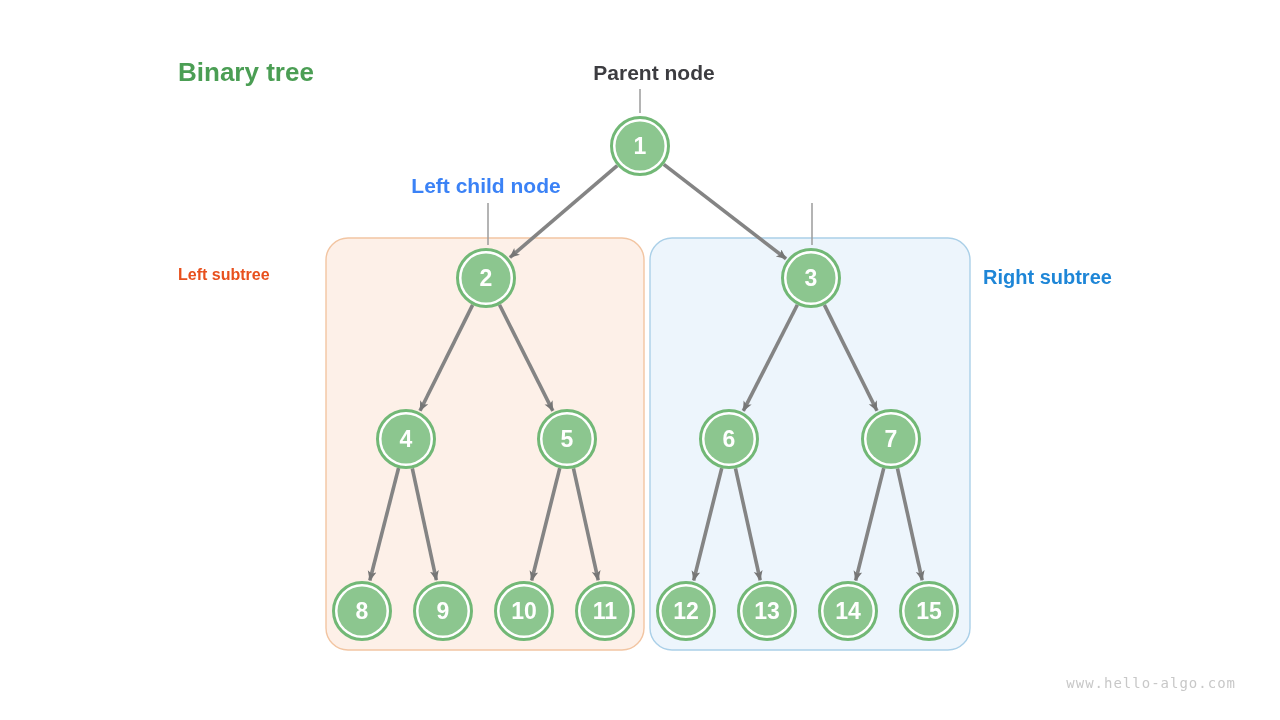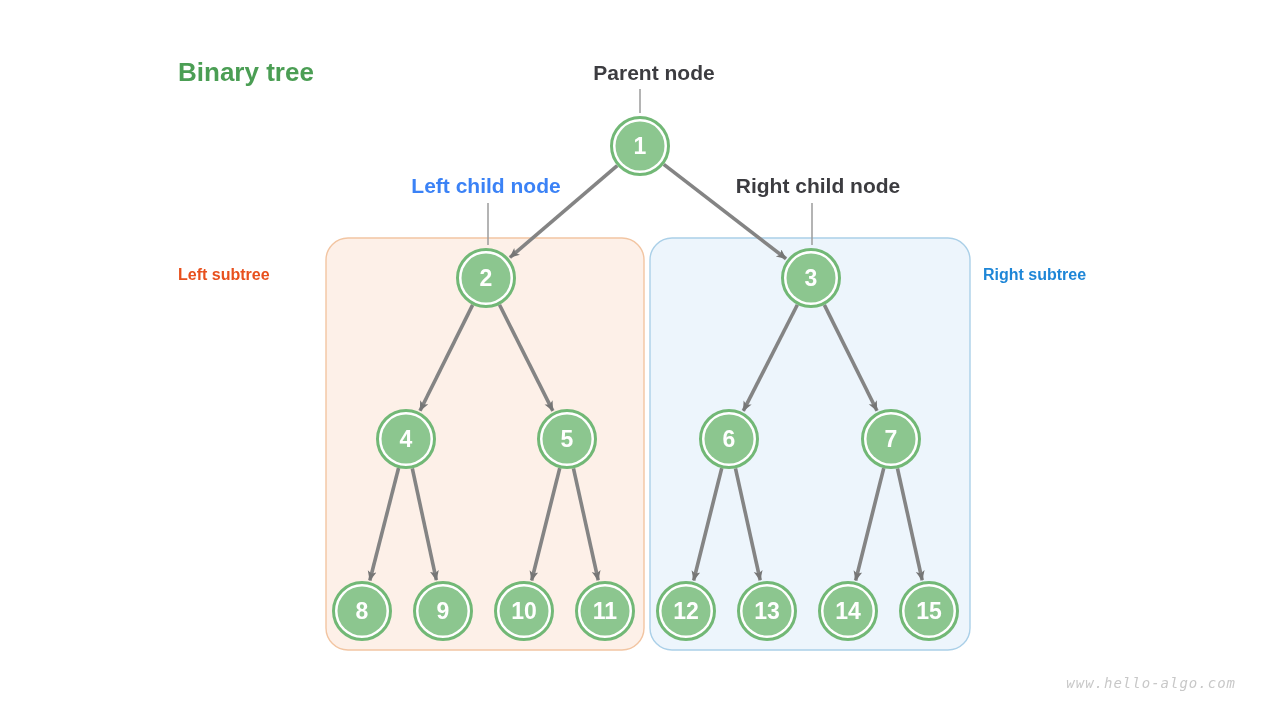--- a/index.html
+++ b/index.html
@@ -24,21 +24,21 @@
     position: absolute;
     font-weight: bold;
     white-space: nowrap;
     line-height: 1.1;
   }
   .lbl-title      { left: 178px; top: 58px;  font-size: 26px; }
   .lbl-parent     { left: 640px; top: 61px;  font-size: 21px; transform: translateX(-50%); margin-left: 14px; }
   .lbl-leftchild  { left: 486px; top: 174px; font-size: 21px; transform: translateX(-50%); }
   .lbl-rightchild { left: 818px; top: 174px; font-size: 21px; transform: translateX(-50%); }
   .lbl-leftsub    { left: 178px; top: 266px; font-size: 16px; }
-  .lbl-rightsub   { left: 983px; top: 266px; font-size: 16px; }
+  .lbl-rightsub   { left: 983px; top: 266px; font-size: 20px; }
   .watermark {
     position: absolute;
     right: 44px;
     top: 675px;
     font-family: "DejaVu Sans Mono", monospace;
     font-size: 14px;
     letter-spacing: 1px;
   }
 </style>
 </head>
@@ -114,18 +114,17 @@
       <circle cx="848" cy="611" r="24.5" fill="#8cc68f"></circle>
       <text x="848" y="619" fill="#ffffff" font-size="23" font-weight="bold" text-anchor="middle" font-family="&quot;Liberation Sans&quot;, sans-serif">14</text>
       <circle cx="929" cy="611" r="28.5" fill="#ffffff" stroke="#72b876" stroke-width="3"></circle>
       <circle cx="929" cy="611" r="24.5" fill="#8cc68f"></circle>
       <text x="929" y="619" fill="#ffffff" font-size="23" font-weight="bold" text-anchor="middle" font-family="&quot;Liberation Sans&quot;, sans-serif">15</text>
     </svg>
 
   <div class="lbl lbl-title" style="color: rgb(75, 158, 84);">Binary tree</div>
   <div class="lbl lbl-parent" style="color: rgb(60, 60, 64);">Parent node</div>
   <div class="lbl lbl-leftchild" style="color: #3b82f6;">Left child node</div>
-  <div class="lbl lbl-rightchild" style="color: rgb(60, 60, 64);">Right child node</div>
   <div class="lbl lbl-leftsub" style="color: rgb(232, 80, 29);">Left subtree</div>
   <div class="lbl lbl-rightsub" style="color: rgb(30, 134, 215);">Right subtree</div>
 
-  <div class="watermark" style="color: rgb(200, 200, 200); font-style: italic;">www.hello-algo.com</div>
+  <div class="watermark" style="color: rgb(200, 200, 200);">www.hello-algo.com</div>
 </div>
 
 </body></html>

